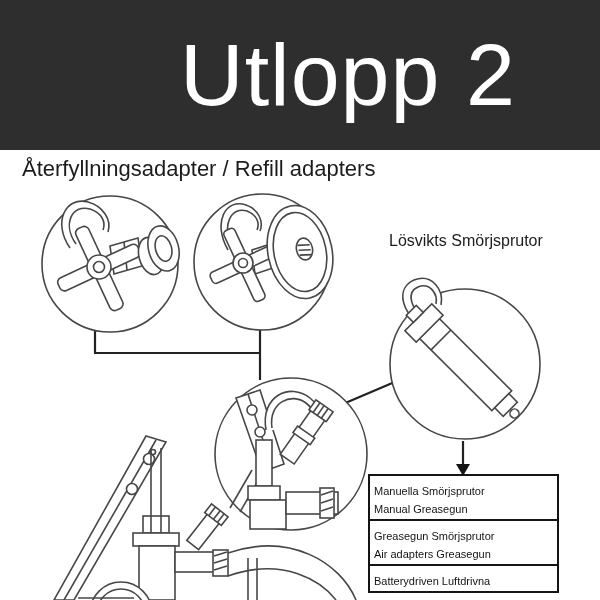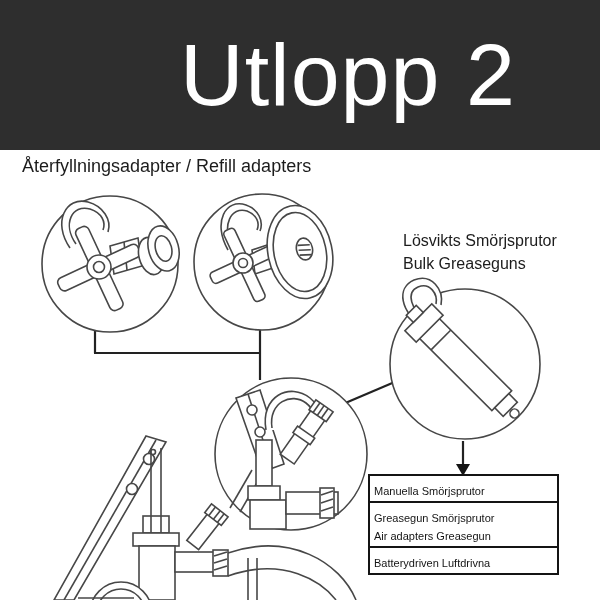--- a/index.html
+++ b/index.html
@@ -8,24 +8,24 @@
     overflow:hidden;font-family:"Liberation Sans", sans-serif;color:#1c1c1c;
   }
   .header{
     position:absolute;left:0;top:0;width:600px;height:150px;
     background:#2e2e2e;display:flex;align-items:center;justify-content:center;padding-left:48px;
   }
   .header h1{
     margin:0;color:#ffffff;font-size:88px;font-weight:400;letter-spacing:1px;
   }
   .section-label{
-    position:absolute;left:22px;top:156px;font-size:18px;color:#1c1c1c;
+    position:absolute;left:22px;top:156px;font-size:22px;color:#1c1c1c;
   }
   .bulk-label{
-    position:absolute;left:403px;top:229px;font-size:16px;line-height:23px;color:#1c1c1c;
+    position:absolute;left:389px;top:229px;font-size:16px;line-height:23px;color:#1c1c1c;
   }
   .diagram-svg{position:absolute;left:0;top:0;width:600px;height:600px;}
   .gtable{
     position:absolute;left:368px;top:474px;width:187px;
     border:2px solid #141414;background:#ffffff;
   }
   .gtable .row{
     border-bottom:2px solid #141414;padding:6px 4px 1px 4px;
     font-size:11px;line-height:18px;color:#141414;
   }
@@ -37,21 +37,20 @@
 <div class="page">
 
   <div class="header">
     <h1>Utlopp 2</h1>
   </div>
 
   <div class="section-label">Återfyllningsadapter / Refill adapters</div>
 
   <div class="bulk-label">
     <div>Lösvikts Smörjsprutor</div>
-    <div>Bulk Greaseguns</div>
   </div>
 
   <svg class="diagram-svg" viewBox="0 0 600 600" fill="none" stroke="#474747" stroke-width="1.6">
 
     <g>
 
       <path d="M146,436 L166,442 L74,600 L54,600 Z" fill="#fff"></path>
       <line x1="156" y1="440" x2="64" y2="600"></line>
       <circle cx="149" cy="459" r="5.5" fill="#fff"></circle>
       <circle cx="153" cy="452" r="2.5" fill="#fff"></circle>
@@ -181,20 +180,21 @@
       <rect x="320" y="488" width="14" height="30" fill="#fff"></rect>
       <line x1="321" y1="495" x2="333" y2="491"></line>
       <line x1="321" y1="503" x2="333" y2="499"></line>
       <line x1="321" y1="511" x2="333" y2="507"></line>
     </g>
   </svg>
 
   <div class="gtable">
     <div class="row">
       <div>Manuella Smörjsprutor</div>
+      <div>Manual Greasegun</div>
     </div>
     <div class="row">
       <div>Greasegun Smörjsprutor</div>
       <div>Air adapters Greasegun</div>
     </div>
     <div class="row">
       <div>Batterydriven Luftdrivna</div>
     </div>
   </div>
 

